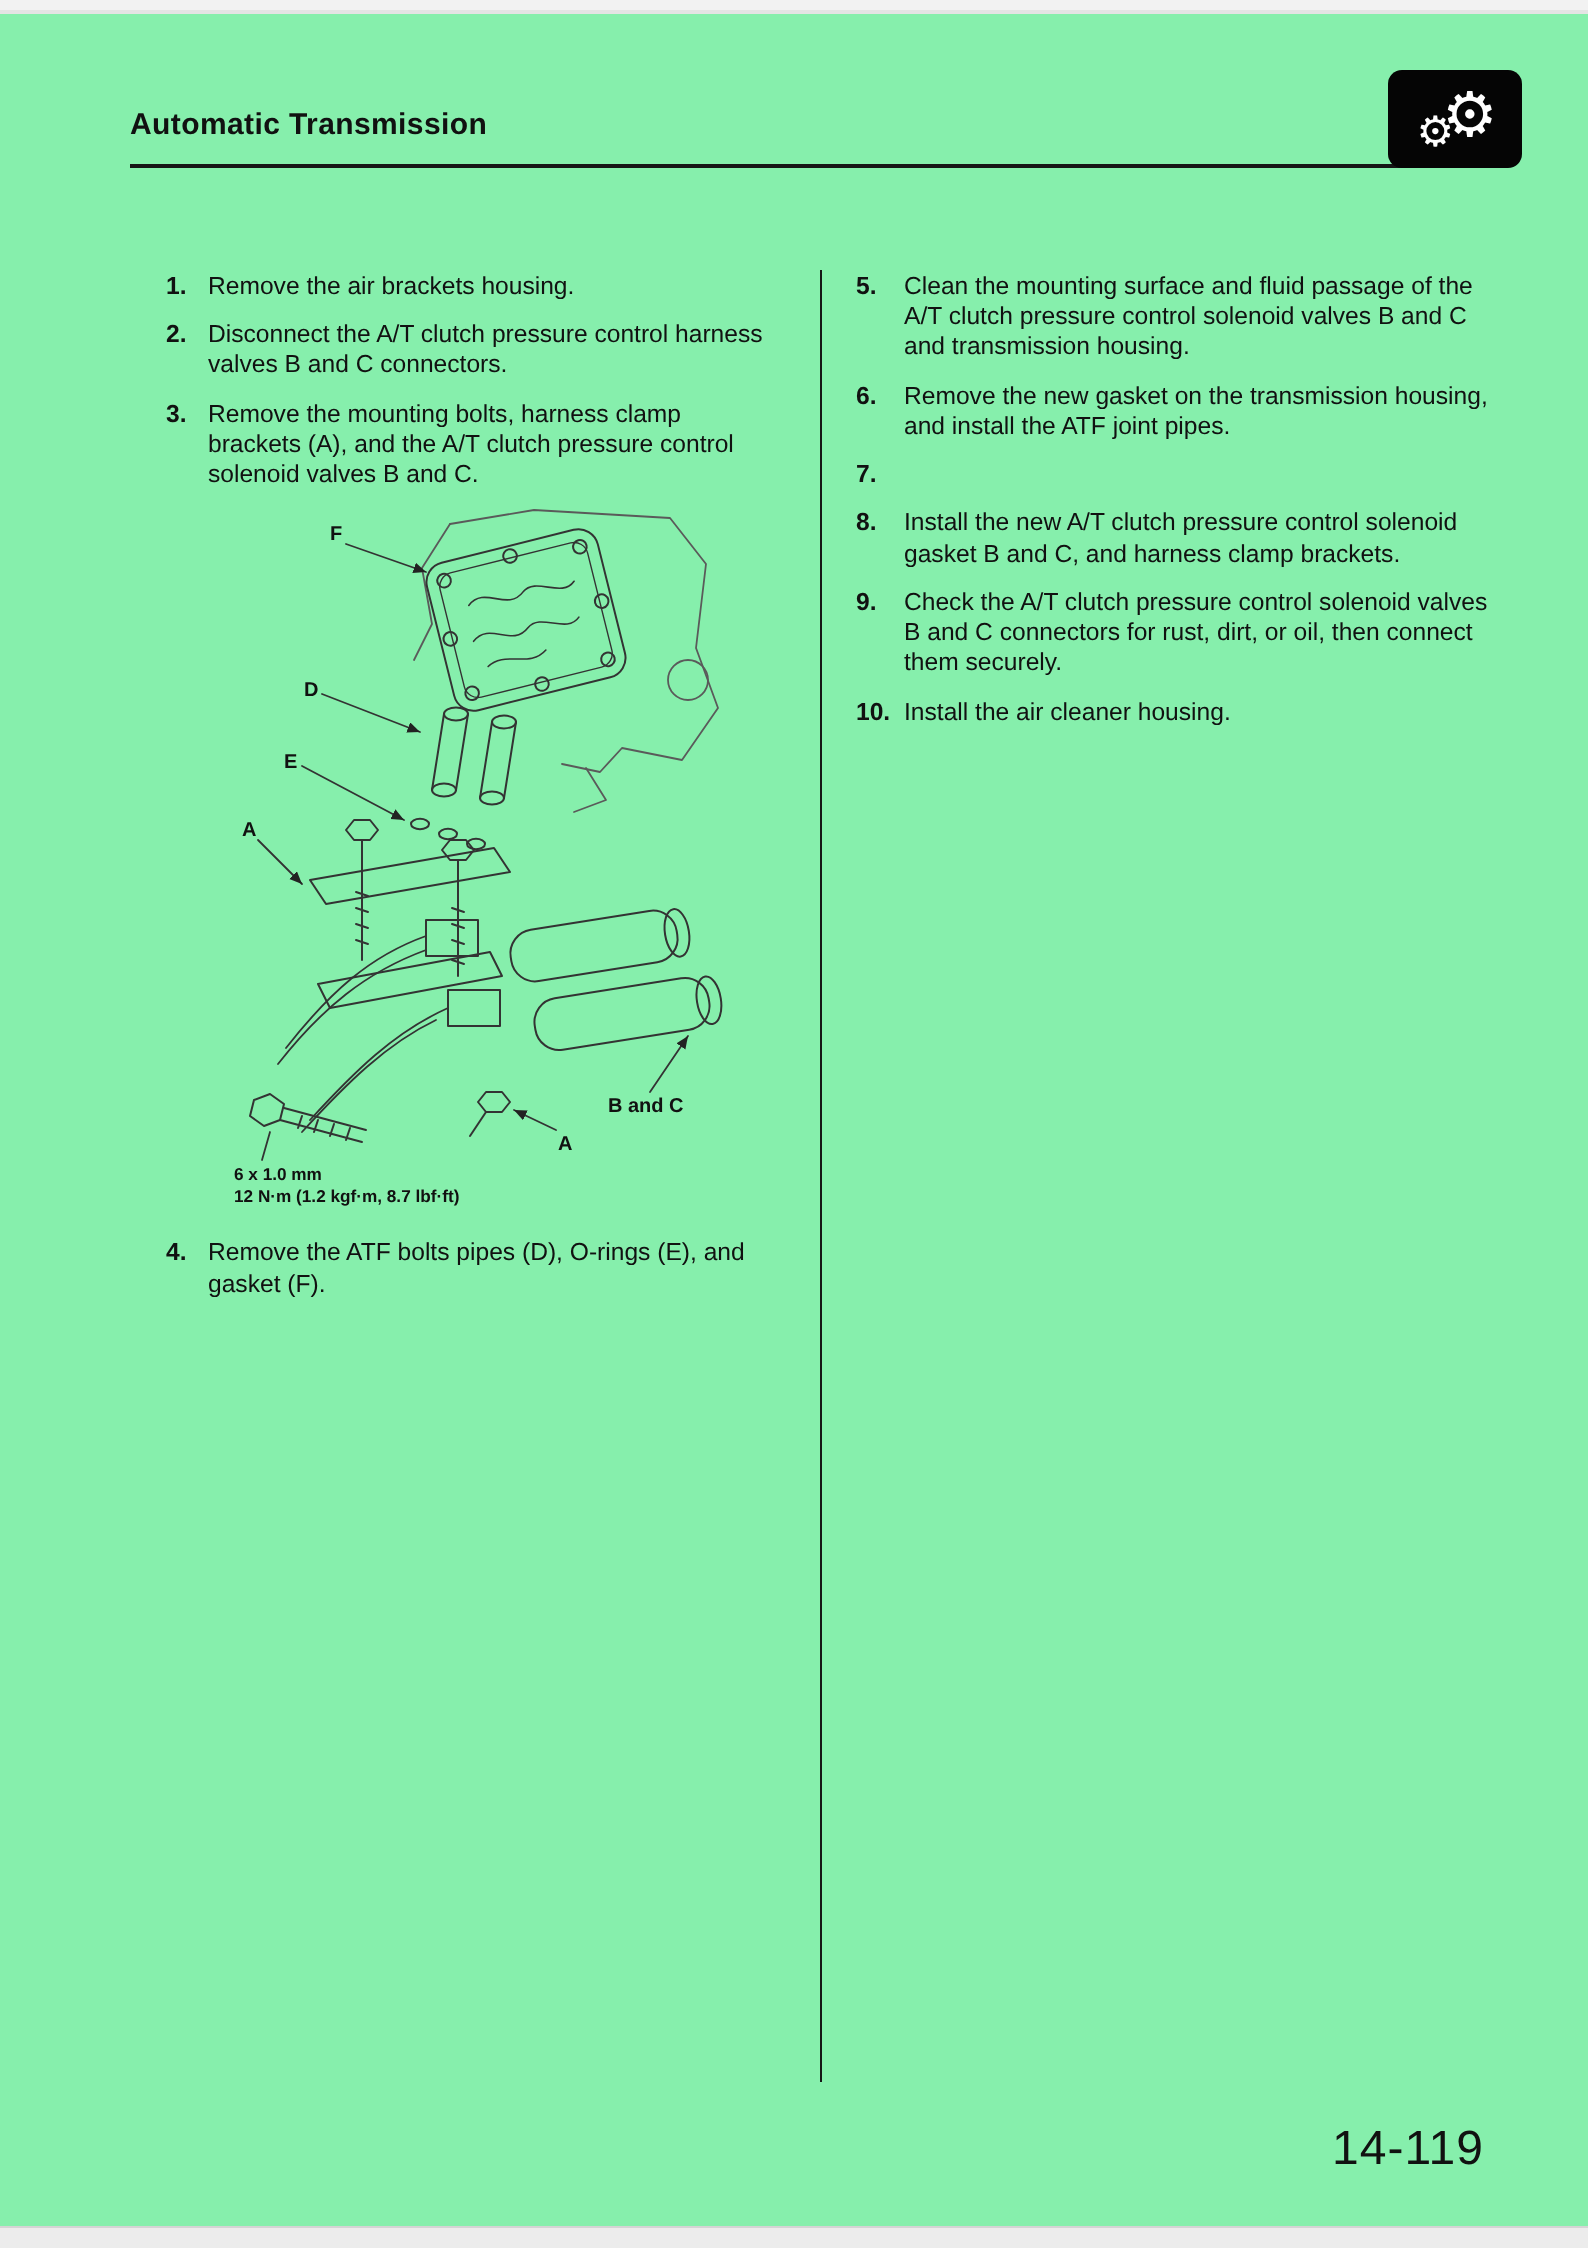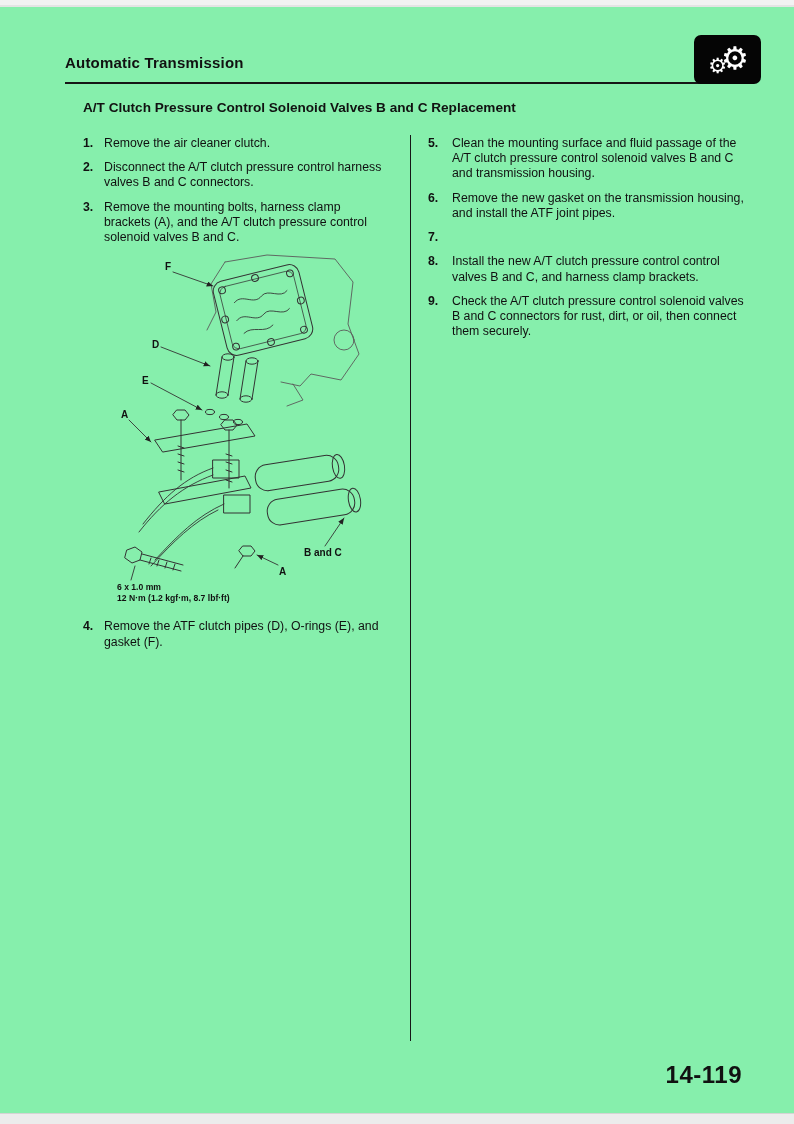--- a/index.html
+++ b/index.html
@@ -32,43 +32,42 @@
 
   .step { display:flex; margin-bottom:9px; font-size:12.3px; line-height:1.24; }
   .step-num { flex:0 0 21px; font-weight:bold; }
   .col-right .step-num { flex:0 0 24px; }
 
   .figure { position:relative; width:300px; height:352px; margin:5px 0 13px 14px; }
   .figure svg { display:block; }
   .fig-label  { font-size:10px;  font-weight:bold; fill:#111; font-family:"Liberation Sans","DejaVu Sans",sans-serif; }
   .fig-torque { font-size:8.6px; font-weight:bold; fill:#111; font-family:"Liberation Sans","DejaVu Sans",sans-serif; }
 
-  .page-number { position:absolute; top:1056px; right:52px; font-size:24px; font-weight:bold; letter-spacing:.5px; }
+  .page-number { position:absolute; top:1056px; right:52px; font-size:24px; font-weight:normal; letter-spacing:.5px; }
 </style>
 </head>
 <body>
 
 <div class="page">
   <div class="top-edge"></div>
 
   <div class="header-title">Automatic Transmission</div>
   <div class="header-rule"></div>
   <div class="logo">
     <span class="gear-small">⚙</span>
     <span class="gear-large">⚙</span>
   </div>
 
-  <div class="page-title">A/T Clutch Pressure Control Solenoid Valves B and C Replacement</div>
 
   <div class="col-divider"></div>
 
   <div class="col col-left">
     <div class="step">
       <span class="step-num">1.</span>
-      <span class="step-text">Remove the air cleaner clutch.</span>
+      <span class="step-text">Remove the air brackets housing.</span>
     </div>
     <div class="step">
       <span class="step-num">2.</span>
       <span class="step-text">Disconnect the A/T clutch pressure control harness valves B and C connectors.</span>
     </div>
     <div class="step">
       <span class="step-num">3.</span>
       <span class="step-text">Remove the mounting bolts, harness clamp brackets (A), and the A/T clutch pressure control solenoid valves B and C.</span>
     </div>
 
@@ -174,42 +173,46 @@
         <text x="207" y="302" class="fig-label">B and C</text>
         <text x="182" y="321" class="fig-label">A</text>
 
         <text x="20" y="336" class="fig-torque">6 x 1.0 mm</text>
         <text x="20" y="347" class="fig-torque">12 N·m (1.2 kgf·m, 8.7 lbf·ft)</text>
       </svg>
     </div>
 
     <div class="step">
       <span class="step-num">4.</span>
-      <span class="step-text">Remove the ATF clutch pipes (D), O-rings (E), and gasket (F).</span>
+      <span class="step-text">Remove the ATF bolts pipes (D), O-rings (E), and gasket (F).</span>
     </div>
   </div>
 
   <div class="col col-right">
     <div class="step">
       <span class="step-num">5.</span>
       <span class="step-text">Clean the mounting surface and fluid passage of the A/T clutch pressure control solenoid valves B and C and transmission housing.</span>
     </div>
     <div class="step">
       <span class="step-num">6.</span>
       <span class="step-text">Remove the new gasket on the transmission housing, and install the ATF joint pipes.</span>
     </div>
     <div class="step">
       <span class="step-num">7.</span>
     </div>
     <div class="step">
       <span class="step-num">8.</span>
-      <span class="step-text">Install the new A/T clutch pressure control control valves B and C, and harness clamp brackets.</span>
+      <span class="step-text">Install the new A/T clutch pressure control solenoid gasket B and C, and harness clamp brackets.</span>
     </div>
     <div class="step">
       <span class="step-num">9.</span>
       <span class="step-text">Check the A/T clutch pressure control solenoid valves B and C connectors for rust, dirt, or oil, then connect them securely.</span>
     </div>
+    <div class="step">
+      <span class="step-num">10.</span>
+      <span class="step-text">Install the air cleaner housing.</span>
+    </div>
   </div>
 
   <div class="page-number">14-119</div>
 
   <div class="below-page"></div>
 </div>
 
 </body></html>

